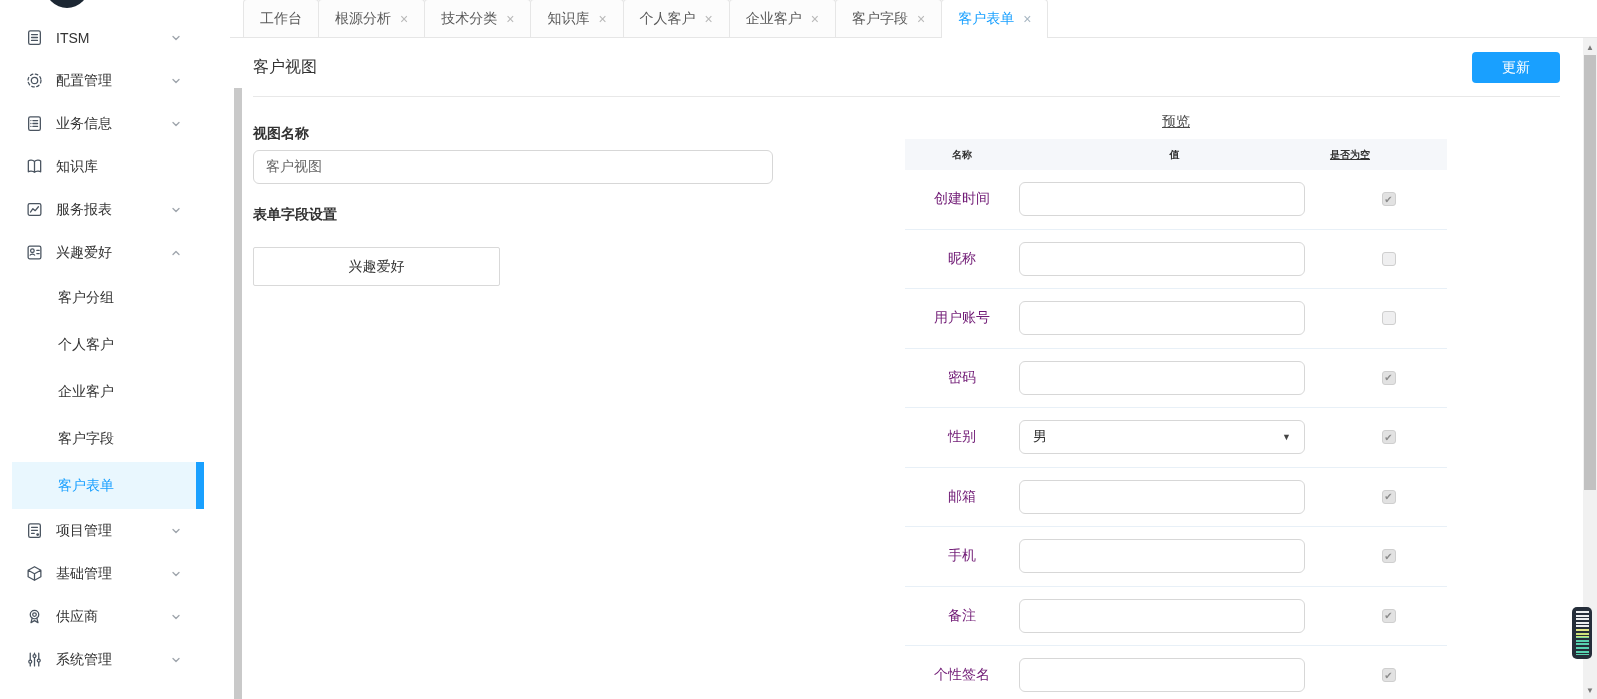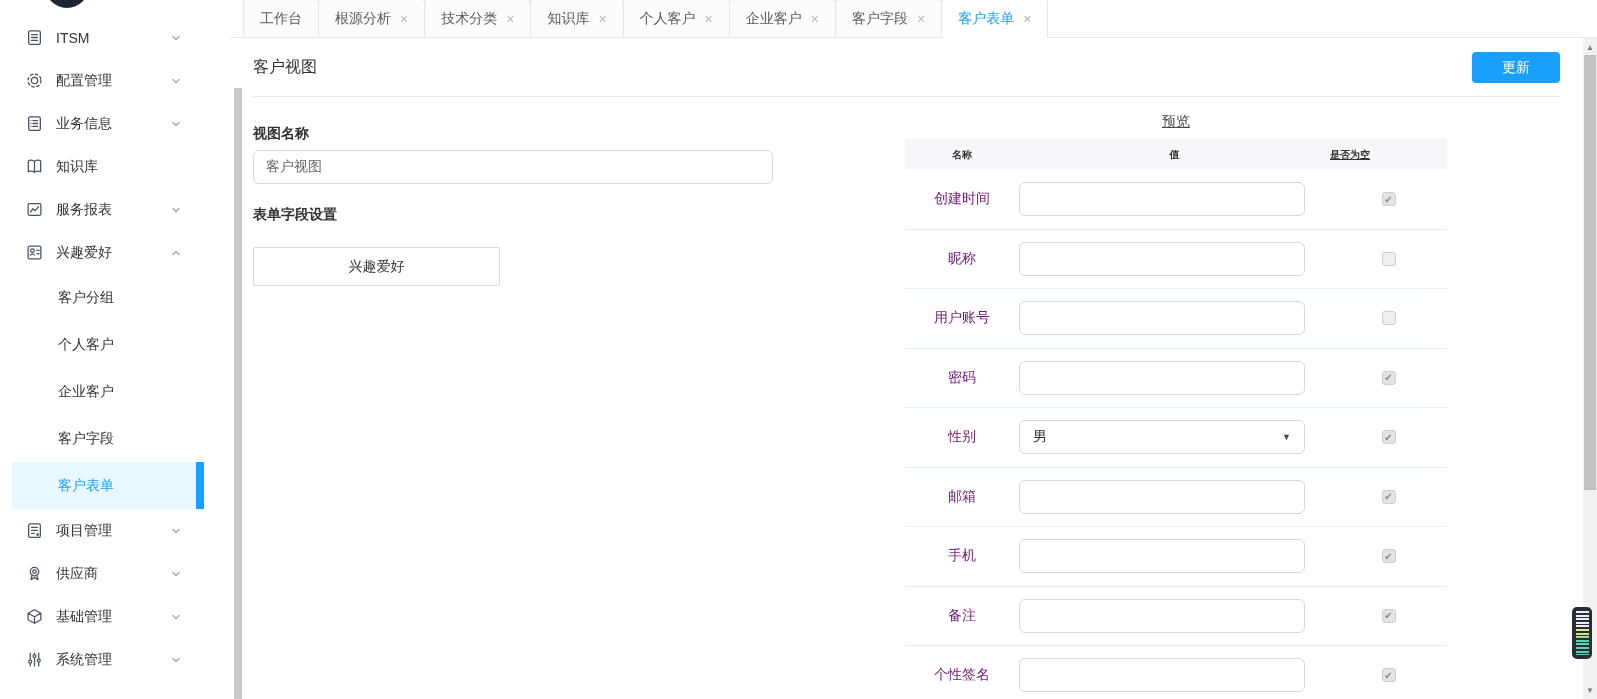--- a/index.html
+++ b/index.html
@@ -201,39 +201,39 @@
         <span class="lbl">项目管理</span>
         <span class="chev">
           <svg width="12" height="12" viewBox="0 0 16 16" fill="none" stroke="#a0a6ad" stroke-width="1.8" stroke-linecap="round" stroke-linejoin="round">
             <path d="m4 6 4 4 4-4"></path>
           </svg>
         </span>
       </div>
       <div class="side-item">
         <span class="mi">
           <svg width="17" height="17" viewBox="0 0 16 16" fill="none" stroke="#4a5460" stroke-width="1.2" stroke-linecap="round" stroke-linejoin="round">
+            <path d="M8 1.6 14 4.9v6.2L8 14.4 2 11.1V4.9zM2 4.9 8 8.3l6-3.4M8 8.3v6.1"></path>
+          </svg>
+        </span>
+        <span class="lbl">基础管理</span>
+        <span class="chev">
+          <svg width="12" height="12" viewBox="0 0 16 16" fill="none" stroke="#a0a6ad" stroke-width="1.8" stroke-linecap="round" stroke-linejoin="round">
+            <path d="m4 6 4 4 4-4"></path>
+          </svg>
+        </span>
+      </div>
+      <div class="side-item">
+        <span class="mi">
+          <svg width="17" height="17" viewBox="0 0 16 16" fill="none" stroke="#4a5460" stroke-width="1.2" stroke-linecap="round" stroke-linejoin="round">
             <circle cx="8" cy="6.2" r="4"></circle>
             <circle cx="8" cy="6.2" r="1.7"></circle>
             <path d="M5.8 9.5 4.7 13.8 8 11.9l3.3 1.9-1.1-4.3"></path>
           </svg>
         </span>
         <span class="lbl">供应商</span>
-        <span class="chev">
-          <svg width="12" height="12" viewBox="0 0 16 16" fill="none" stroke="#a0a6ad" stroke-width="1.8" stroke-linecap="round" stroke-linejoin="round">
-            <path d="m4 6 4 4 4-4"></path>
-          </svg>
-        </span>
-      </div>
-      <div class="side-item">
-        <span class="mi">
-          <svg width="17" height="17" viewBox="0 0 16 16" fill="none" stroke="#4a5460" stroke-width="1.2" stroke-linecap="round" stroke-linejoin="round">
-            <path d="M8 1.6 14 4.9v6.2L8 14.4 2 11.1V4.9zM2 4.9 8 8.3l6-3.4M8 8.3v6.1"></path>
-          </svg>
-        </span>
-        <span class="lbl">基础管理</span>
         <span class="chev">
           <svg width="12" height="12" viewBox="0 0 16 16" fill="none" stroke="#a0a6ad" stroke-width="1.8" stroke-linecap="round" stroke-linejoin="round">
             <path d="m4 6 4 4 4-4"></path>
           </svg>
         </span>
       </div>
       <div class="side-item">
         <span class="mi">
           <svg width="17" height="17" viewBox="0 0 16 16" fill="none" stroke="#4a5460" stroke-width="1.2" stroke-linecap="round" stroke-linejoin="round">
             <path d="M4 2v12M8 2v12M12 2v12"></path>

